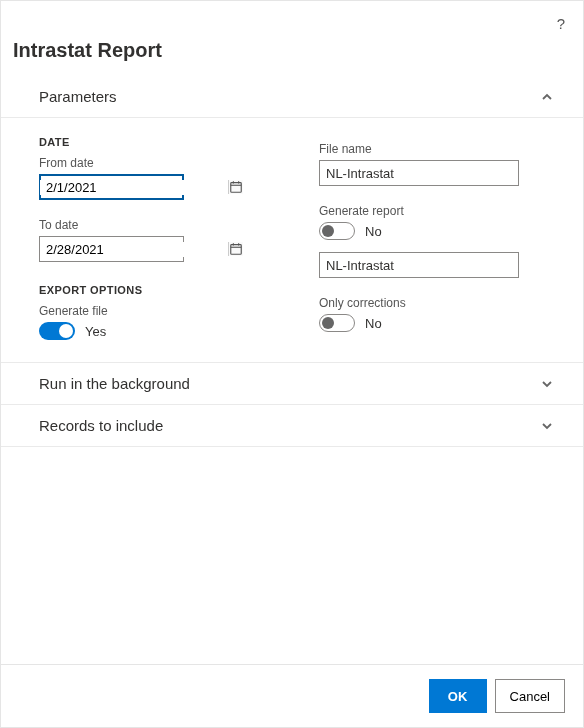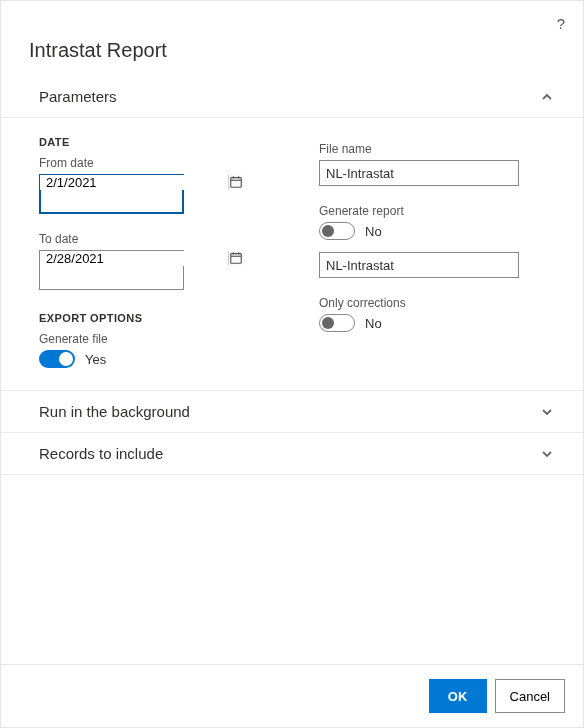--- a/index.html
+++ b/index.html
@@ -20,22 +20,22 @@
   }
   .help-icon {
     position: absolute;
     top: 14px; right: 18px;
     font-size: 15px;
     color: #555;
     cursor: pointer;
   }
   .dialog-title {
     font-size: 20px;
-    font-weight: 400;
-    padding: 38px 28px 14px 28px;
+    font-weight: 700;
+    padding: 38px 28px 14px 12px;
   }
   .content {
     flex: 1 1 auto;
     overflow: hidden;
   }
   .section-header {
     display: flex;
     align-items: center;
     justify-content: space-between;
     padding: 12px 28px 12px 38px;
@@ -80,22 +80,22 @@
     border: 1px solid #8a8886;
     padding: 0 6px;
     font-size: 13px;
     color: #323130;
     outline: none;
   }
   .date-row {
     display: flex;
     width: 145px;
     border: 1px solid #8a8886;
-    height: 40px;
-    align-items: flex-start;
+    height: 26px;
+    align-items: center;
   }
   .date-row.focused {
     border-color: #005A9E;
     box-shadow: 0 0 0 1px #005A9E inset;
   }
   .date-row input {
     flex: 1;
     border: none;
     padding: 0 6px;
     font-size: 13px;

